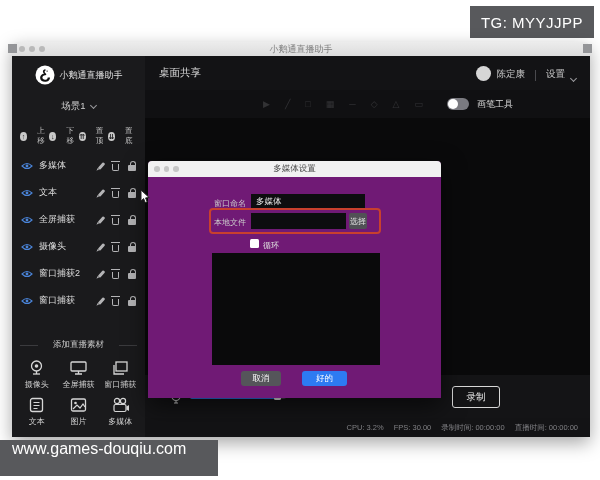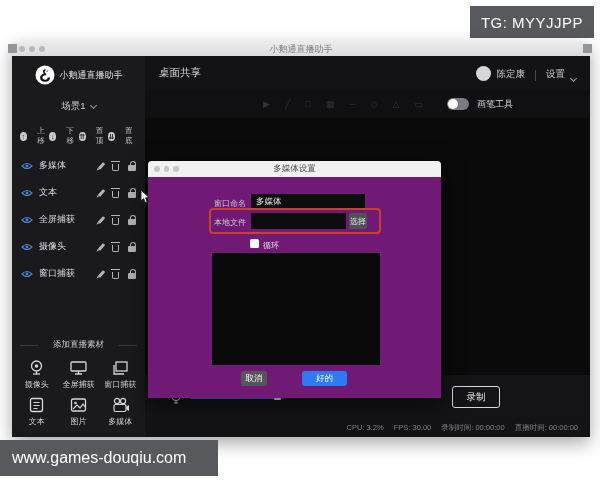--- a/index.html
+++ b/index.html
@@ -4,21 +4,21 @@
 <style>
   * { margin:0; padding:0; box-sizing:border-box; }
   html,body { width:600px; height:480px; background:#ffffff; overflow:hidden;
     font-family:"Liberation Sans","DejaVu Sans",sans-serif; }
 
   
   .tg-box { position:absolute; top:6px; left:470px; width:124px; height:32px;
     background:#58595c; color:#fff; font-size:15px; display:flex; align-items:center;
     justify-content:center; letter-spacing:.5px; }
   .site-box { position:absolute; top:440px; left:0; width:218px; height:36px;
-    background:#58595c; color:#fff; font-size:16px; display:flex; align-items:center;
+    background:#58595c; color:#fff; font-size:16px; display:flex; 
     padding-left:12px; }
 
   
   .app { position:absolute; left:12px; top:42px; width:578px; height:395px;
     border-radius:5px 5px 0 0; overflow:visible; box-shadow:0 6px 18px rgba(0,0,0,.35);padding-left:6px; }
   .handle { position:absolute; width:9px; height:9px; background:#949598; z-index:60; }
   .titlebar { position:absolute; left:0; top:0; width:578px; height:14px;
     background:linear-gradient(#ececec,#dcdcdc); border-radius:5px 5px 0 0;
     display:flex; align-items:center; }
   .tl-dots { display:flex; gap:4px; margin-left:7px; }
@@ -93,21 +93,21 @@
     padding:0 5px; font-family:inherit; }
   .hl-box { position:absolute; left:61px; top:47px; width:172px; height:26px;
     border:2px solid #c8402e; border-radius:4px; }
   .choose-btn { position:absolute; left:201px; top:52px; width:18px; height:16px; background:#515156;
     color:#e8e8e8; font-size:8px; border:none; border-radius:2px; font-family:inherit; }
   .loop-box { position:absolute; left:102px; top:78px; width:9px; height:9px; background:#fff;
     border-radius:1.5px; }
   .preview { position:absolute; left:64px; top:92px; width:168px; height:112px; background:#0a0a0b; }
   .dlg-btn { position:absolute; top:210px; height:15px; border:none; border-radius:3px; color:#fff;
     font-size:8.5px; font-family:inherit; }
-  .btn-cancel { left:93px; width:26px; background:#55555a; }
+  .btn-cancel { left:93px; width:40px; background:#55555a; }
   .btn-ok { left:154px; width:45px; background:#2d7bf2; }
 
   
   .bottom-bar { position:absolute; left:0; top:319px; width:445px; height:43px; background:#141416;
     display:flex; align-items:center; }
   .mic-wrap { margin-left:26px; display:flex; align-items:center; }
   .slider { position:relative; width:96px; height:4px; background:#3d3d42; border-radius:2px; margin-left:9px; }
   .slider-fill { position:absolute; left:0; top:0; height:4px; background:#2d7bf2; border-radius:2px; }
   .slider-handle { position:absolute; top:-1.5px; width:7px; height:7px; background:#f2f2f2;
     border-radius:1.5px; }
@@ -223,20 +223,32 @@
             <span class="pencil-icon"></span>
             <span class="trash-icon"></span>
             <span class="lock-icon"></span>
           </span>
       </div>
       <div class="src-row">
         <svg width="12" height="8" viewBox="0 0 12 8">
             <path d="M1 4q5-5 10 0q-5 5-10 0z" fill="none" stroke="#4a84d8" stroke-width="1.1"></path>
             <circle cx="6" cy="4" r="1.4" fill="#4a84d8"></circle>
           </svg>
+        <span class="src-label">窗口捕获2</span>
+        <span class="row-icons">
+            <span class="pencil-icon"></span>
+            <span class="trash-icon"></span>
+            <span class="lock-icon"></span>
+          </span>
+      </div>
+      <div class="src-row">
+        <svg width="12" height="8" viewBox="0 0 12 8">
+            <path d="M1 4q5-5 10 0q-5 5-10 0z" fill="none" stroke="#4a84d8" stroke-width="1.1"></path>
+            <circle cx="6" cy="4" r="1.4" fill="#4a84d8"></circle>
+          </svg>
         <span class="src-label">窗口捕获</span>
         <span class="row-icons">
             <span class="pencil-icon"></span>
             <span class="trash-icon"></span>
             <span class="lock-icon"></span>
           </span>
       </div>
     </div>
 
     <div class="add-block">

